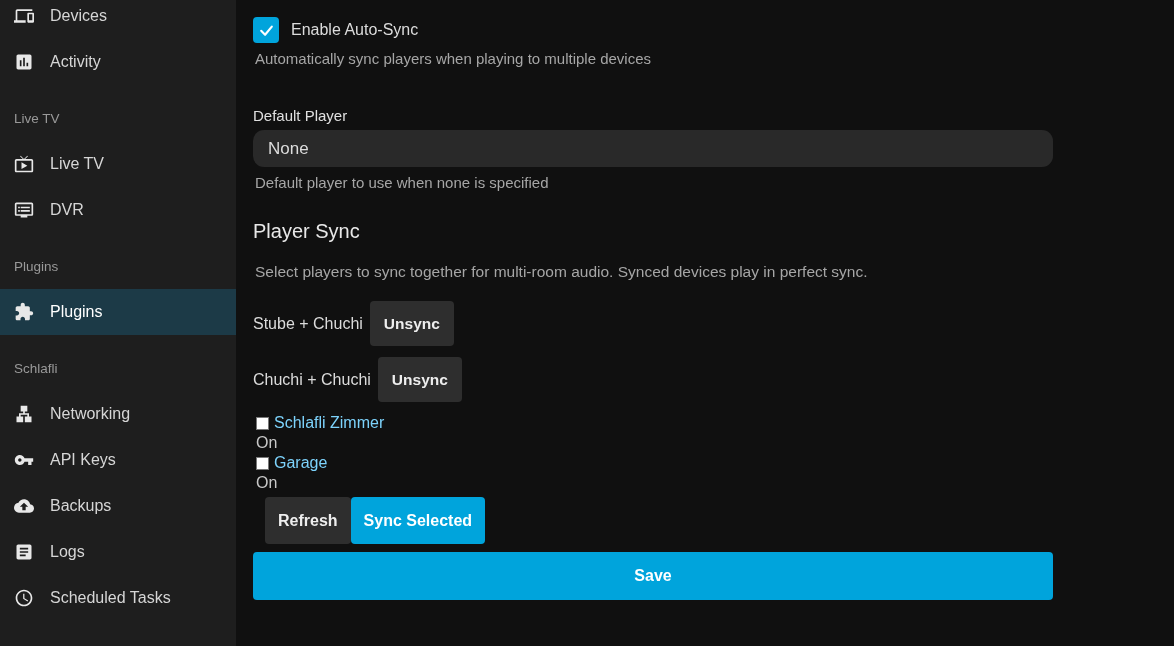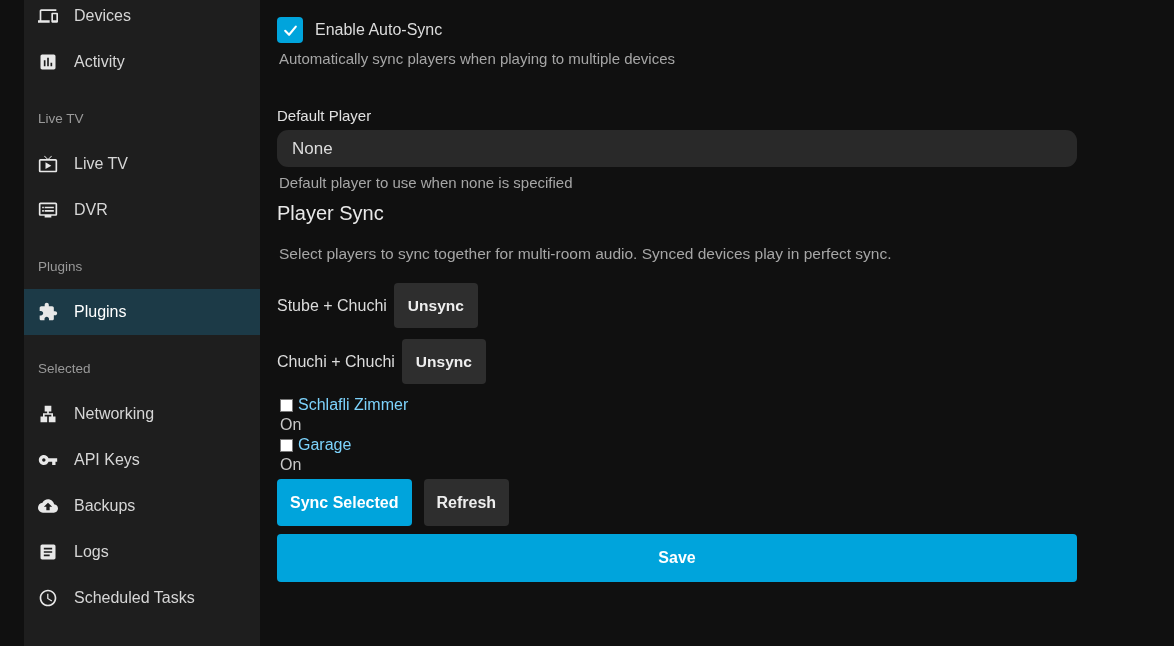--- a/index.html
+++ b/index.html
@@ -1,19 +1,19 @@
 <!DOCTYPE html>
 <html><head>
 <meta charset="utf-8">
 <title>Plugin Settings</title>
 <style>
   * { margin:0; padding:0; box-sizing:border-box; }
   html,body { width:1174px; height:646px; overflow:hidden; background:#101010;
     font-family:"Liberation Sans", sans-serif; }
-  .app { display:flex; width:100%; height:100%;padding-left:24px; }
+  .app { display:flex; width:100%; height:100%; }
 
   
   .sidebar { width:236px; height:100%; background:#1e1e1e; flex-shrink:0; overflow:hidden; }
   .sidebar-inner { margin-top:-7px; }
   .nav-header { height:46px; margin-top:10px; display:flex; align-items:center;
     padding:0 14px; color:#999; font-size:13.5px; }
   .nav-item { height:46px; display:flex; align-items:center; padding:0 14px;
     color:#d6d6d6; font-size:16px; cursor:pointer; text-decoration:none; }
   .nav-item.selected { background:#1c3a47; color:#fff; }
   .nav-icon { width:20px; height:20px; margin-right:16px; color:#e8e8e8; flex-shrink:0; }
@@ -28,21 +28,21 @@
     display:flex; align-items:center; justify-content:center; flex-shrink:0; }
   .big-cb svg { width:17px; height:17px; display:block; }
   .cb-label { margin-left:12px; font-size:16px; color:#dcdcdc; }
 
   .field-desc { margin:7px 0 0 2px; font-size:15px; color:#a6a6a6; }
 
   .field-label { margin-top:40px; font-size:15px; color:#e0e0e0; }
   .select { margin-top:6px; width:800px; height:37px; background:#292929; border-radius:11px;
     display:flex; align-items:center; padding:0 15px; color:#dcdcdc; font-size:17px; cursor:pointer; }
 
-  .section-title { margin-top:11px; font-size:20px; font-weight:400; color:#e8e8e8; }
+  .section-title { margin-top:29px; font-size:20px; font-weight:400; color:#e8e8e8; }
   .sync-desc { margin:20px 0 0 2px; font-size:15.5px; color:#a6a6a6; }
 
   #sync-groups { margin-top:20px; }
   .sync-row { display:flex; align-items:center; height:45px; margin-bottom:11px; }
   .sync-name { font-size:16px; color:#dcdcdc; }
 
   .btn { border:none; border-radius:4px; font-family:inherit; font-weight:700;
     color:#fff; cursor:pointer; }
   .btn.secondary { background:#2e2e2e; color:#eee; }
   .btn.primary { background:#00a4dc; }
@@ -102,21 +102,21 @@
         </a>
         <div class="nav-header">Plugins</div>
         <a class="nav-item selected">
           <span class="nav-icon">
             <svg viewBox="0 0 24 24">
               <path fill="currentColor" d="M20.5 11H19V7c0-1.1-.9-2-2-2h-4V3.5C13 2.12 11.88 1 10.5 1S8 2.12 8 3.5V5H4c-1.1 0-1.99.9-1.99 2v3.8H3.5c1.49 0 2.7 1.21 2.7 2.7s-1.21 2.7-2.7 2.7H2V20c0 1.1.9 2 2 2h3.8v-1.5c0-1.49 1.21-2.7 2.7-2.7 1.49 0 2.7 1.21 2.7 2.7V22H17c1.1 0 2-.9 2-2v-4h1.5c1.38 0 2.5-1.12 2.5-2.5S21.88 11 20.5 11z"></path>
             </svg>
           </span>
           <span class="nav-label">Plugins</span>
         </a>
-        <div class="nav-header">Selected</div>
+        <div class="nav-header">Schlafli</div>
         <a class="nav-item">
           <span class="nav-icon">
             <svg viewBox="0 0 24 24">
               <path fill="currentColor" d="M13 22h8v-7h-3v-4h-5V9h3V2H8v7h3v2H6v4H3v7h8v-7H8v-2h8v2h-3v7z"></path>
             </svg>
           </span>
           <span class="nav-label">Networking</span>
         </a>
         <a class="nav-item">
           <span class="nav-icon">
@@ -197,21 +197,21 @@
           <div class="player-entry">
             <label class="player-row">
               <span class="mini-cb"></span>
               <span class="player-name">Garage</span>
             </label>
             <div class="player-status">On</div>
           </div>
         </div>
 
       <div class="btn-row">
+        <button class="btn secondary refresh-btn">Refresh</button>
         <button class="btn primary sync-selected-btn">Sync Selected</button>
-        <button class="btn secondary refresh-btn">Refresh</button>
       </div>
 
       <button class="btn primary save-btn">Save</button>
 
     </div>
   </main>
 </div>
 
 </body></html>

